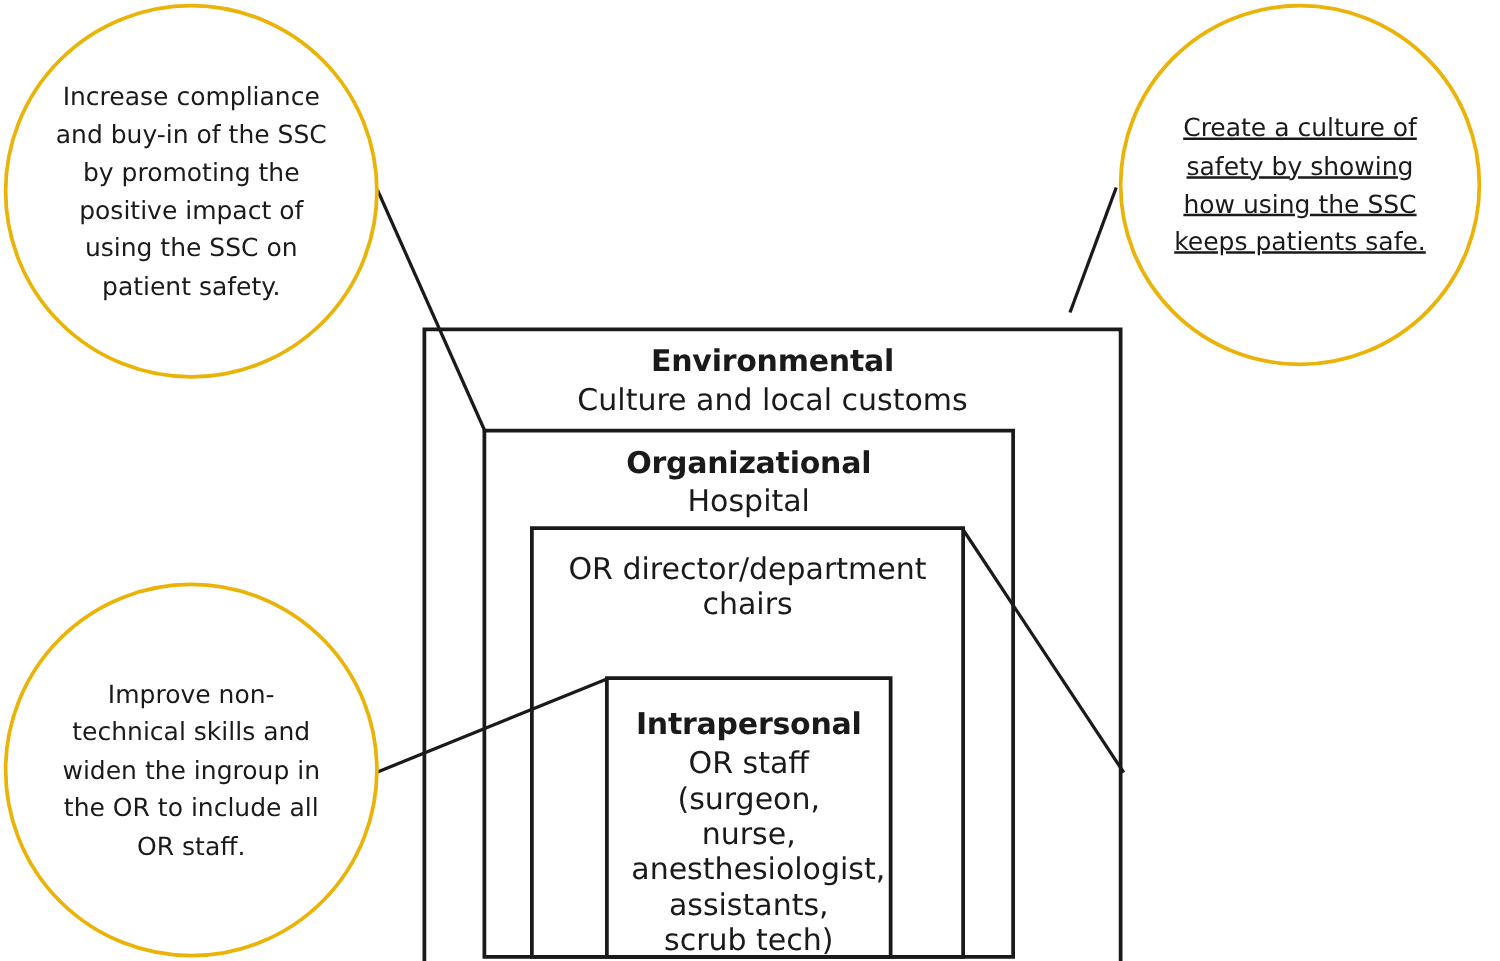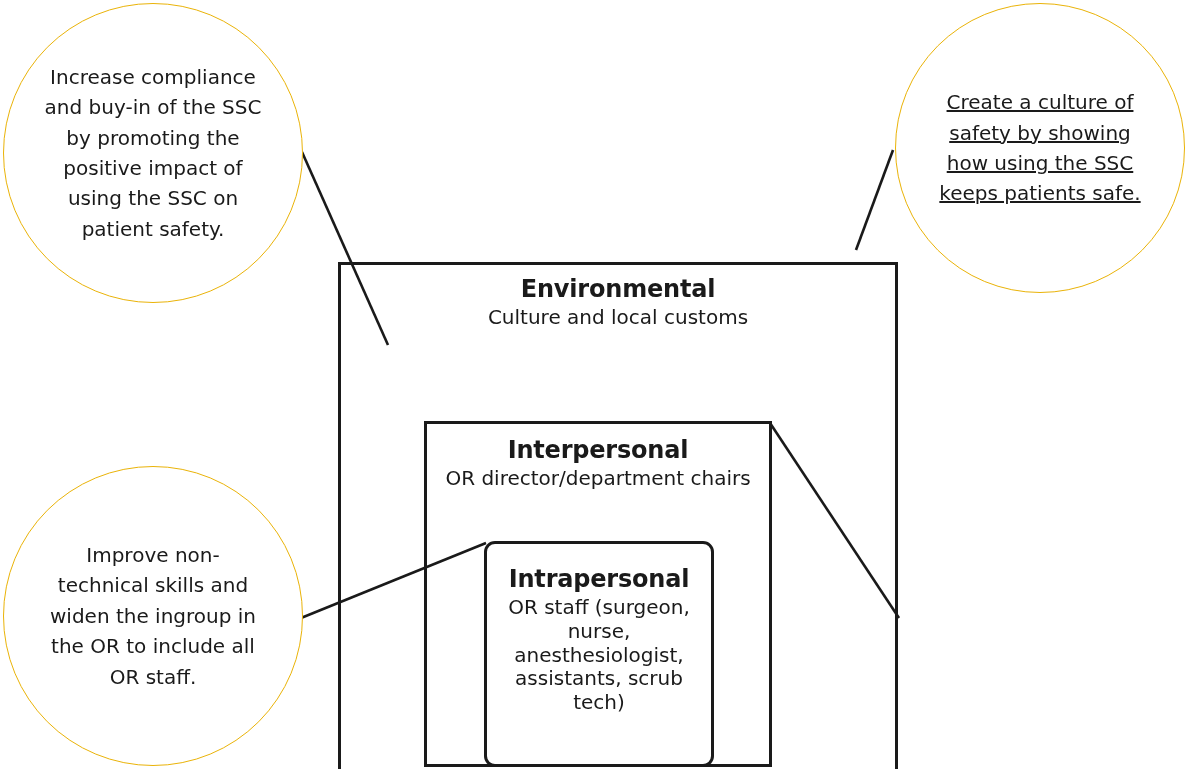--- a/index.html
+++ b/index.html
@@ -46,43 +46,43 @@
   }
   .level-title {
     font-weight: bold;
     font-size: 24px;
     letter-spacing: -0.2px;
     line-height: 1.1;
     white-space: nowrap;
   }
   .level-sub {
     font-weight: normal;
-    font-size: 20px;
+    font-size: 24px;
     line-height: 1.18;
     margin-top: 4px;
   }
 
   #box-environmental { left: 338px; top: 262px; width: 560px; height: 518px; }
   #box-organizational { left: 386px; top: 343px; width: 426px; height: 424px; }
   #box-interpersonal { left: 424px; top: 421px; width: 348px; height: 346px; }
-  #box-intrapersonal { left: 484px; top: 541px; width: 230px; height: 226px; border-radius: 11px; }
+  #box-intrapersonal { left: 484px; top: 541px; width: 230px; height: 226px; }
 
   #label-environmental { top: 11px; }
   #label-organizational { top: 11px; }
   #label-interpersonal { top: 13px; }
   #label-intrapersonal { top: 22px; }
 
   #label-intrapersonal .level-sub { padding: 0 18px; }
   #label-interpersonal .level-sub { padding: 0 14px; }
 
   
   .callout {
     position: absolute;
     box-sizing: border-box;
-    border: 1px solid #eab308;
+    border: 3px solid #eab308;
     border-radius: 50%;
     background: #ffffff;
     display: flex;
     align-items: center;
     justify-content: center;
   }
   .callout-text {
     text-align: center;
     font-size: 20px;
     line-height: 1.52;
@@ -111,24 +111,29 @@
     <line x1="770" y1="423" x2="899" y2="618" stroke="#1a1a1a" stroke-width="2.6"></line>
   </svg>
 
   <div class="level-box has-bottom" id="box-environmental">
     <div class="level-label" id="label-environmental">
       <div class="level-title">Environmental</div>
       <div class="level-sub">Culture and local customs</div>
     </div>
   </div>
 
+  <div class="level-box has-bottom" id="box-organizational">
+    <div class="level-label" id="label-organizational">
+      <div class="level-title">Organizational</div>
+      <div class="level-sub">Hospital</div>
+    </div>
+  </div>
 
   <div class="level-box has-bottom" id="box-interpersonal">
     <div class="level-label" id="label-interpersonal">
-      <div class="level-title">Interpersonal</div>
       <div class="level-sub">OR director/department chairs</div>
     </div>
   </div>
 
   <div class="level-box has-bottom" id="box-intrapersonal">
     <div class="level-label" id="label-intrapersonal">
       <div class="level-title">Intrapersonal</div>
       <div class="level-sub">OR staff (surgeon, nurse, anesthesiologist, assistants, scrub tech)</div>
     </div>
   </div>

